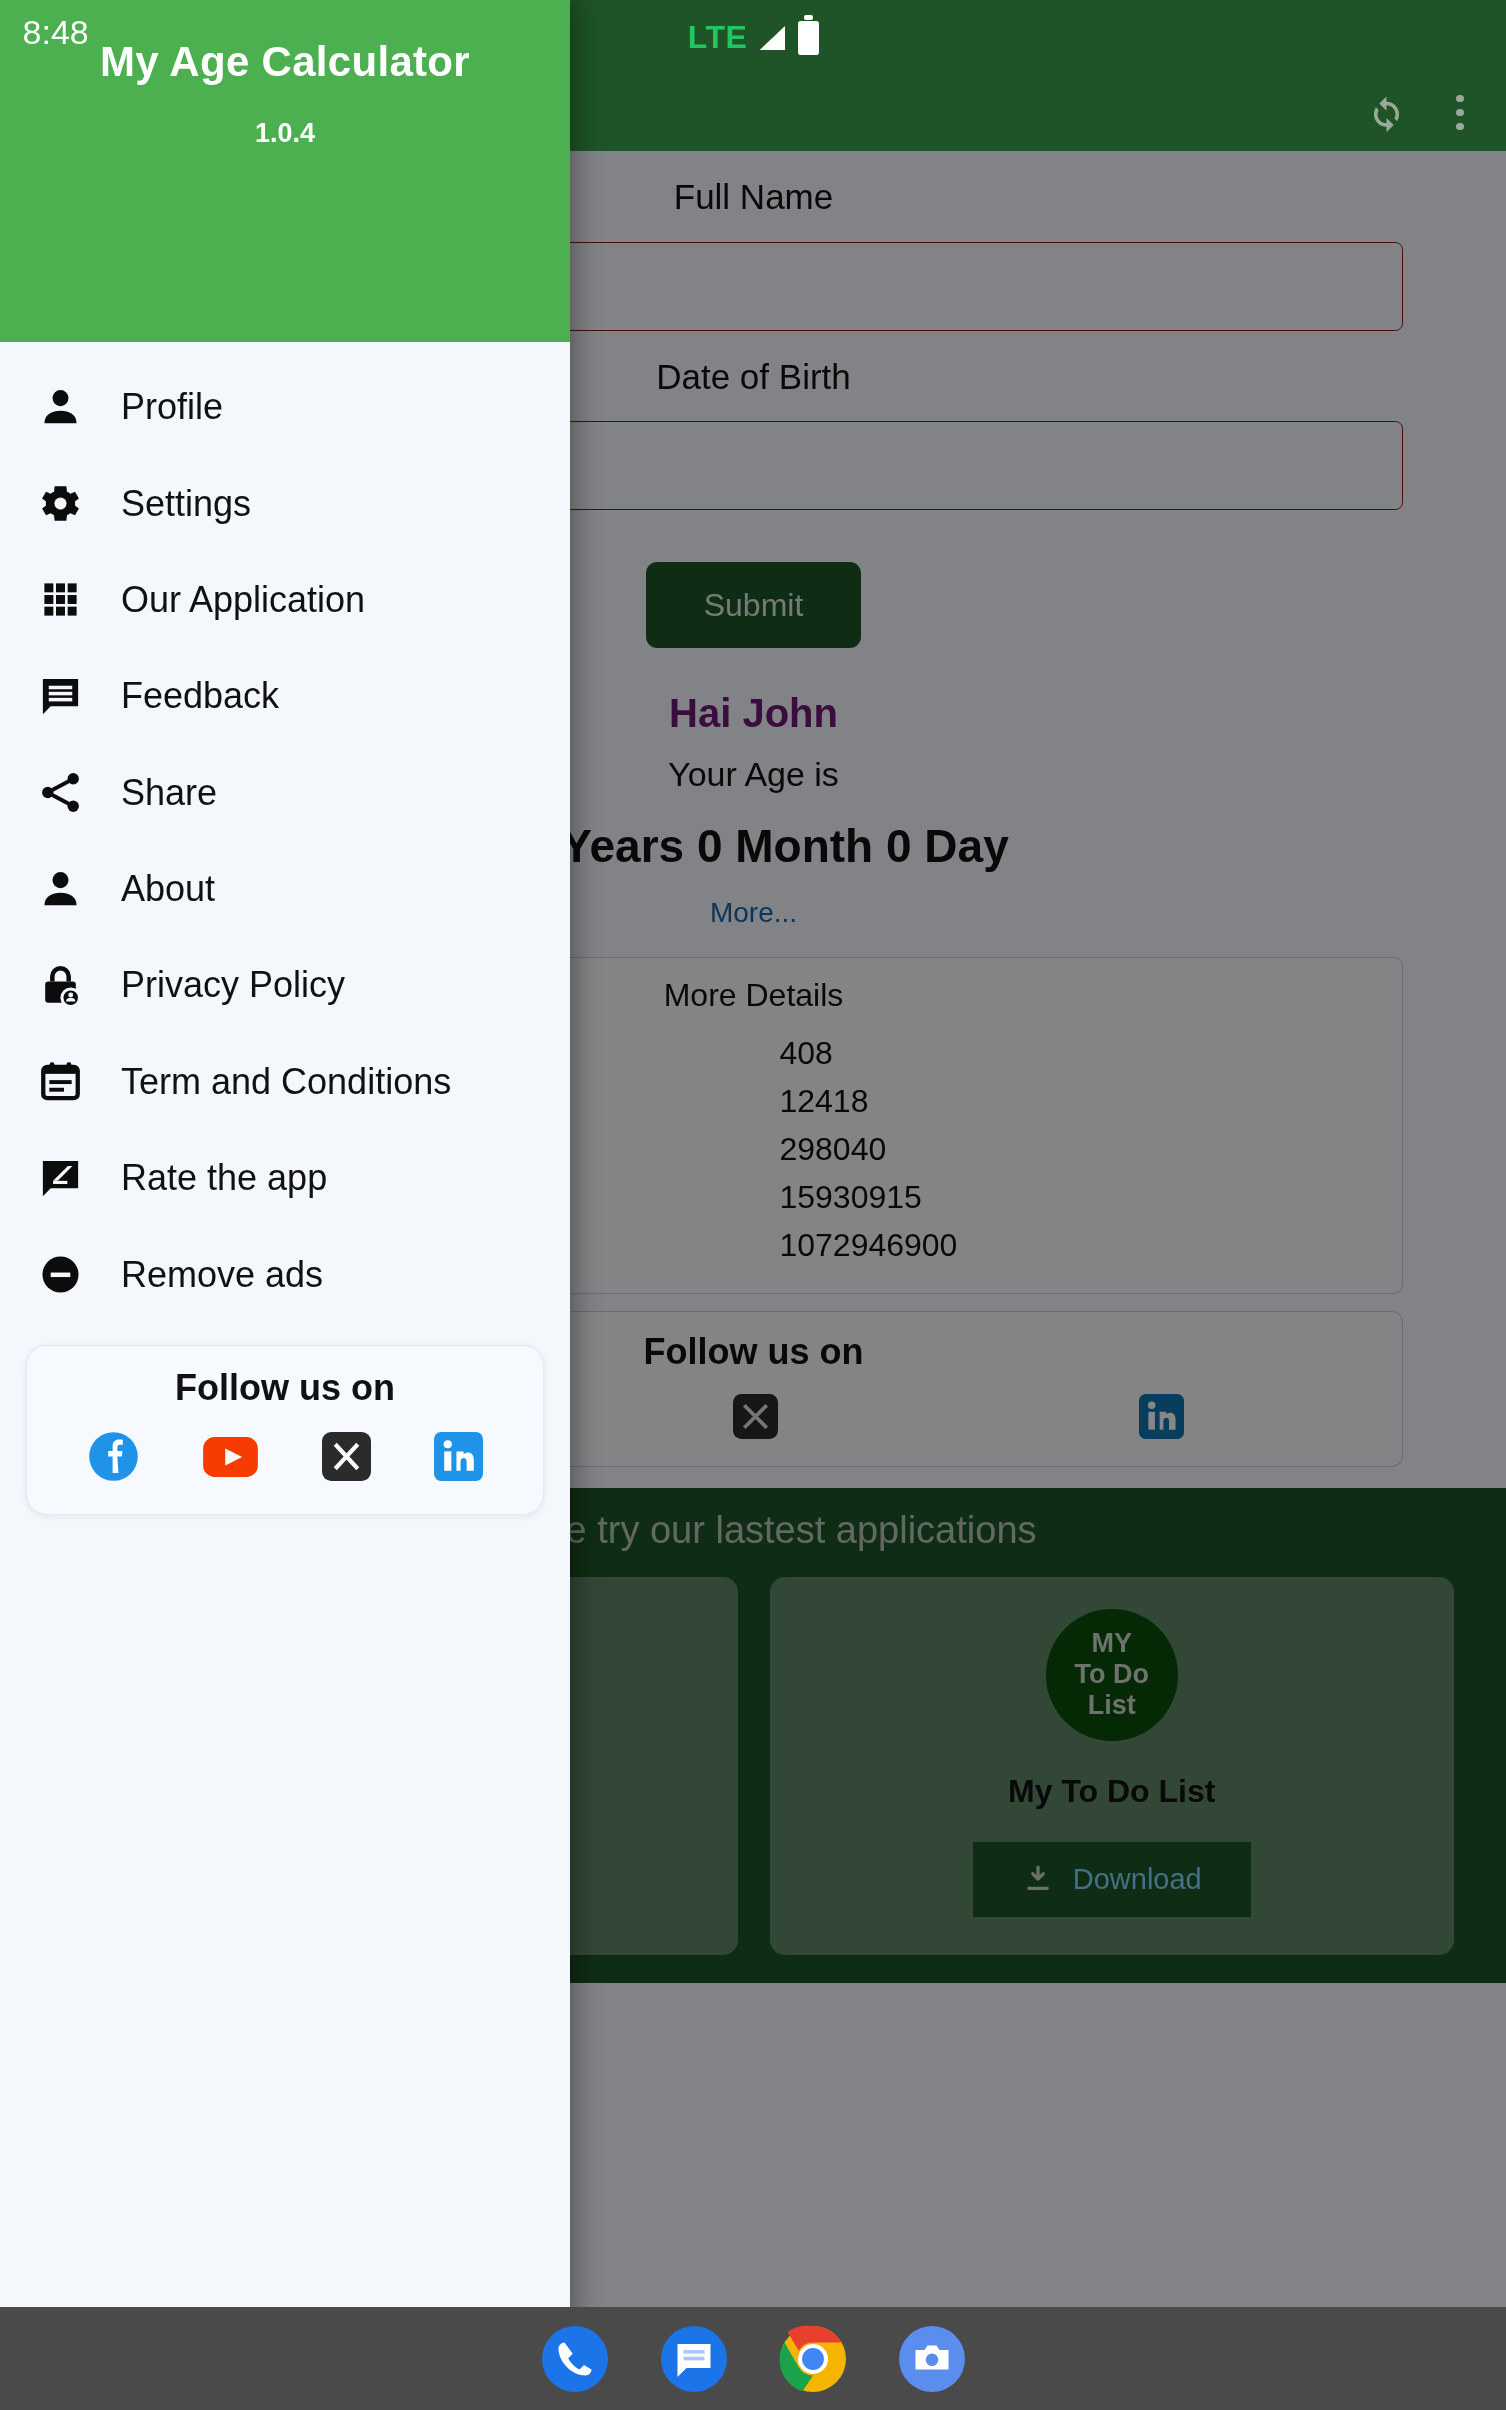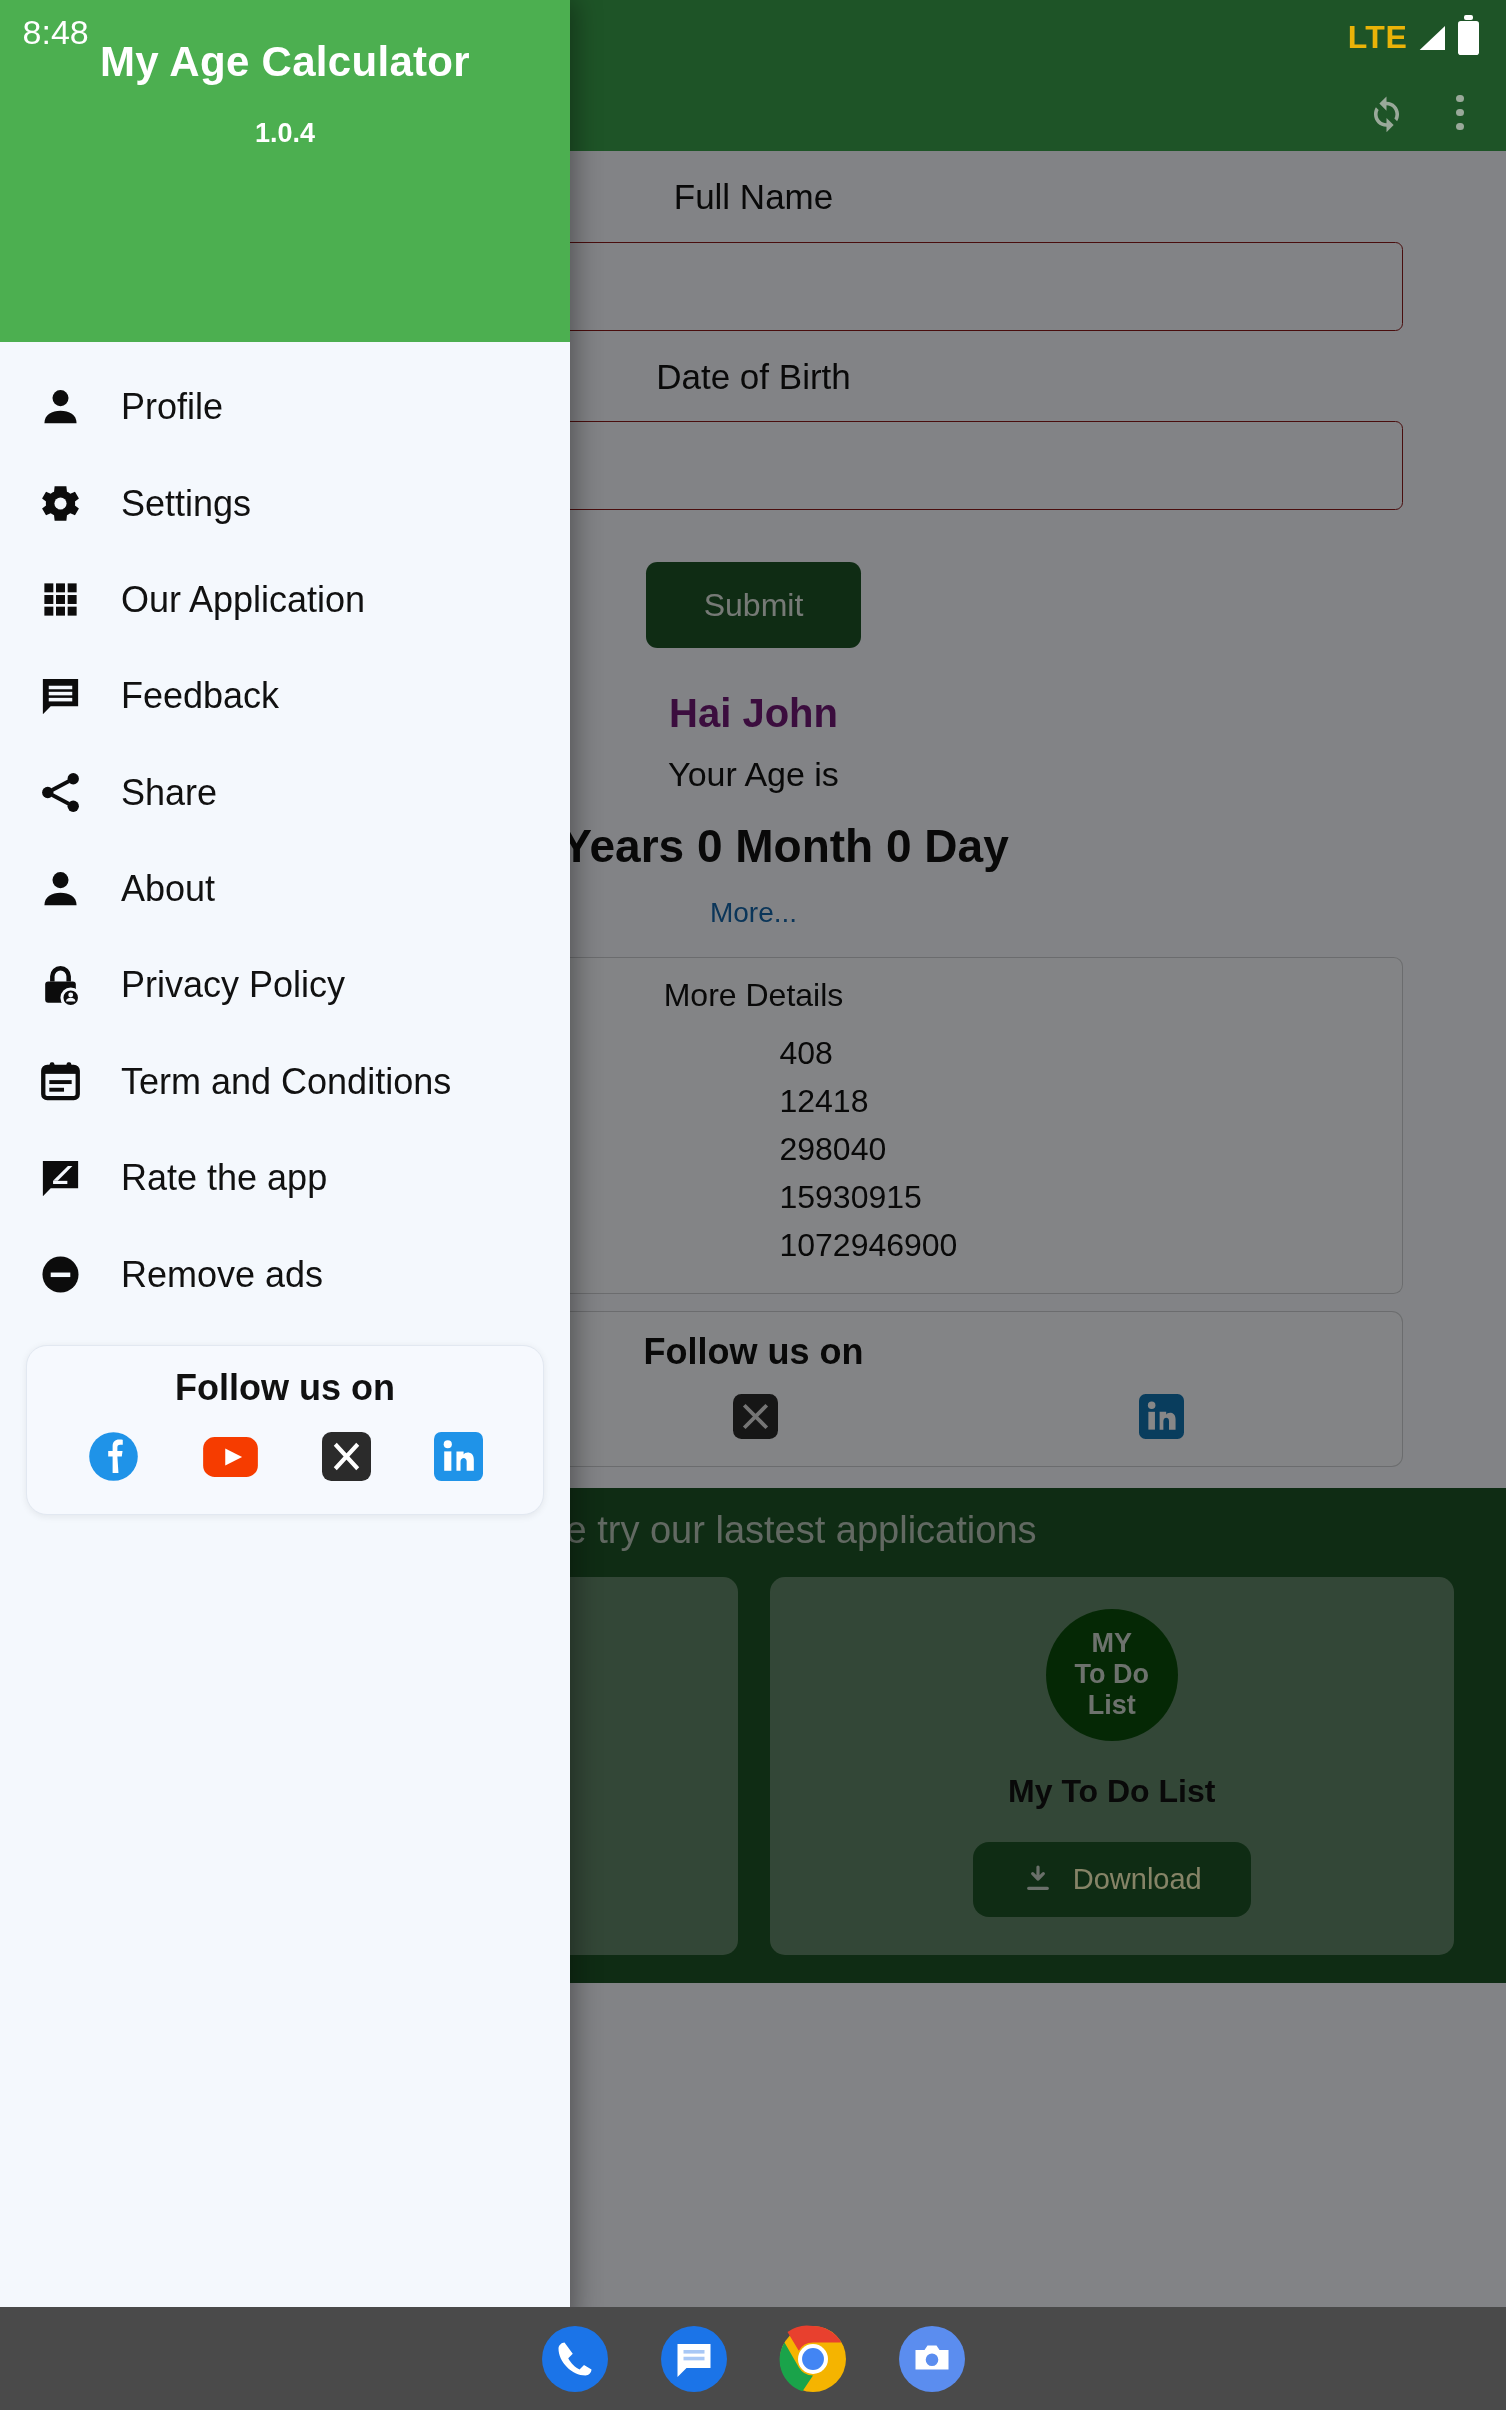--- a/index.html
+++ b/index.html
@@ -11,22 +11,22 @@
   }
 
   
   #app-screen {
     position:absolute; inset:0;
     background:#1e5427;
   }
 
   #status-bar {
     position:absolute; top:0; left:0; right:0; height:75px;
-    display:flex; align-items:center; justify-content:flex-end;
-    padding:0 28px; color:#eab308;
+    display:flex; align-items:center; justify-content:center;
+    padding:0 28px; color:#22c55e;
   }
   .sb-right { display:flex; align-items:center; gap:9.4px; }
   .sb-lte { font-size:32px; font-weight:700; letter-spacing:0.5px; }
   .sb-signal { width:32px; height:32px; }
   .sb-batt { width:21px; height:34px; background:#fff; border-radius:2.8px; position:relative; }
   .sb-batt::before { content:""; position:absolute; top:-5.6px; left:5.6px; width:9.4px; height:4.7px; background:#fff; border-radius:1.9px; }
 
   #app-bar {
     position:absolute; top:75px; left:0; right:0; height:75px;
     display:flex; align-items:center; justify-content:flex-end;
@@ -86,21 +86,21 @@
     flex:1; background:rgba(255,255,255,.30); border-radius:15px;
     padding:32px 0 38px; display:flex; flex-direction:column; align-items:center;
   }
   .promo-logo {
     width:132px; height:132px; border-radius:50%; background:#0b4d0b;
     display:flex; align-items:center; justify-content:center;
     color:#cfd8cf; font-weight:700; font-size:27px; text-align:center; line-height:1.15;
   }
   .promo-name { font-size:32px; font-weight:700; color:#111; margin-top:32px; }
   .dl-btn {
-    margin-top:32px; background:#1e5427; color:#fef9c3; border:none; border-radius:16px;
+    margin-top:32px; background:#1e5427; color:#7dd3fc; border:none; border-radius:1px;
     font-size:29px; padding:21px 49px; display:flex; align-items:center; gap:19px;
     font-family:inherit; cursor:pointer;
   }
 
   
   #scrim {
     position:absolute; top:151px; left:0; right:0; bottom:104px;
     background:rgba(0,0,0,.47);
   }
 

